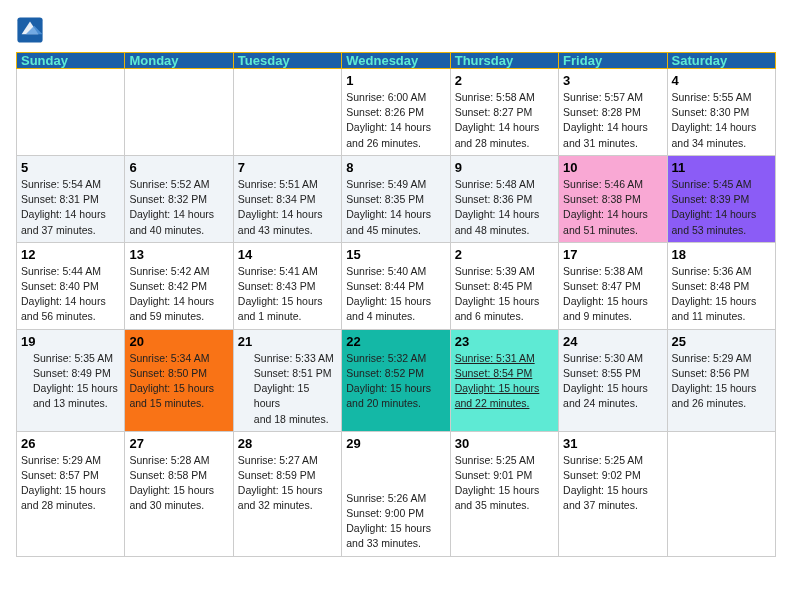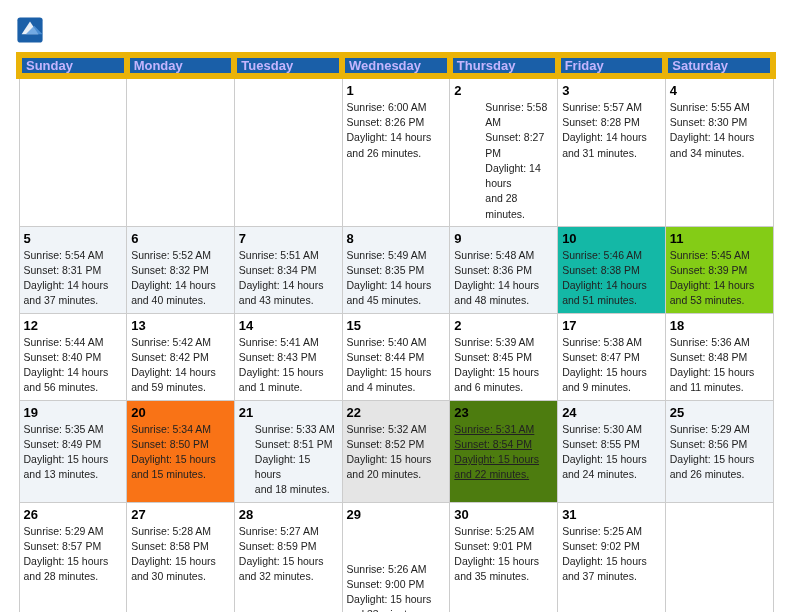--- a/index.html
+++ b/index.html
@@ -45,26 +45,26 @@
       font-size: 15px;
       color: #333;
     }
     .calendar {
       width: 100%;
       border-collapse: collapse;
       font-size: 11px;
     }
     .calendar th {
       background: #1a5fa8;
-      color: #c4b5fd;
+      color: #5eead4;
       padding: 0 4px;
       text-align: left;
       font-size: 13px;
       font-weight: bold;
-      border: 6px solid #eab308;
+      border: 1px solid #eab308;
     }
     .calendar td {
       border: 1px solid #ccc;
       vertical-align: top;
       padding: 4px;
       width: 108px;
       min-height: 80px;
       background: #fff;
     }
     .calendar tr:nth-child(even) td {
@@ -126,21 +126,21 @@
         <td class="empty-cell"></td>
         <td>
           <span class="day-number">1</span>
           <div class="day-info" style="white-space: pre-line;">Sunrise: 6:00 AM
 Sunset: 8:26 PM
 Daylight: 14 hours
 and 26 minutes.</div>
         </td>
         <td>
           <span class="day-number">2</span>
-          <div class="day-info" style="white-space: pre-line; margin-left: 31px;">Sunrise: 5:58 AM
+          <div class="day-info" style="white-space: pre-line;">Sunrise: 5:58 AM
 Sunset: 8:27 PM
 Daylight: 14 hours
 and 28 minutes.</div>
         </td>
         <td>
           <span class="day-number">3</span>
           <div class="day-info" style="white-space: pre-line;">Sunrise: 5:57 AM
 Sunset: 8:28 PM
 Daylight: 14 hours
 and 31 minutes.</div>
@@ -182,28 +182,28 @@
 Daylight: 14 hours
 and 45 minutes.</div>
         </td>
         <td style="background: rgb(240, 244, 248);">
           <span class="day-number">9</span>
           <div class="day-info" style="white-space: pre-line;">Sunrise: 5:48 AM
 Sunset: 8:36 PM
 Daylight: 14 hours
 and 48 minutes.</div>
         </td>
-        <td style="background: #14b8a6;">
+        <td style="background: #f9a8d4;">
           <span class="day-number">10</span>
           <div class="day-info" style="white-space: pre-line;">Sunrise: 5:46 AM
 Sunset: 8:38 PM
 Daylight: 14 hours
 and 51 minutes.</div>
         </td>
-        <td style="background: #84cc16; margin-top: 6px;">
+        <td style="background: #8b5cf6; margin-top: 6px;">
           <span class="day-number">11</span>
           <div class="day-info" style="white-space: pre-line;">Sunrise: 5:45 AM
 Sunset: 8:39 PM
 Daylight: 14 hours
 and 53 minutes.</div>
         </td>
       </tr>
       <tr>
         <td>
           <span class="day-number">12</span>
@@ -251,47 +251,47 @@
           <span class="day-number">18</span>
           <div class="day-info" style="white-space: pre-line;">Sunrise: 5:36 AM
 Sunset: 8:48 PM
 Daylight: 15 hours
 and 11 minutes.</div>
         </td>
       </tr>
       <tr>
         <td style="background: rgb(240, 244, 248);">
           <span class="day-number">19</span>
-          <div class="day-info" style="white-space: pre-line;">Sunrise: 5:35 AM
+          <div class="day-info" style="white-space: pre-line; margin-left: 12px;">Sunrise: 5:35 AM
 Sunset: 8:49 PM
 Daylight: 15 hours
 and 13 minutes.</div>
         </td>
         <td style="background: #f97316;">
           <span class="day-number">20</span>
           <div class="day-info" style="white-space: pre-line;">Sunrise: 5:34 AM
 Sunset: 8:50 PM
 Daylight: 15 hours
 and 15 minutes.</div>
         </td>
         <td style="background: rgb(240, 244, 248);">
           <span class="day-number">21</span>
           <div class="day-info" style="white-space: pre-line; margin-left: 16px;">Sunrise: 5:33 AM
 Sunset: 8:51 PM
 Daylight: 15 hours
 and 18 minutes.</div>
         </td>
-        <td style="background: #e5e5e5;">
+        <td style="background: #14b8a6;">
           <span class="day-number">22</span>
           <div class="day-info" style="white-space: pre-line;">Sunrise: 5:32 AM
 Sunset: 8:52 PM
 Daylight: 15 hours
 and 20 minutes.</div>
         </td>
-        <td style="background: #4d7c0f;">
+        <td style="background: #5eead4;">
           <span class="day-number">23</span>
           <div class="day-info" style="white-space: pre-line; text-decoration: underline;">Sunrise: 5:31 AM
 Sunset: 8:54 PM
 Daylight: 15 hours
 and 22 minutes.</div>
         </td>
         <td style="background: rgb(240, 244, 248);">
           <span class="day-number">24</span>
           <div class="day-info" style="white-space: pre-line;">Sunrise: 5:30 AM
 Sunset: 8:55 PM

